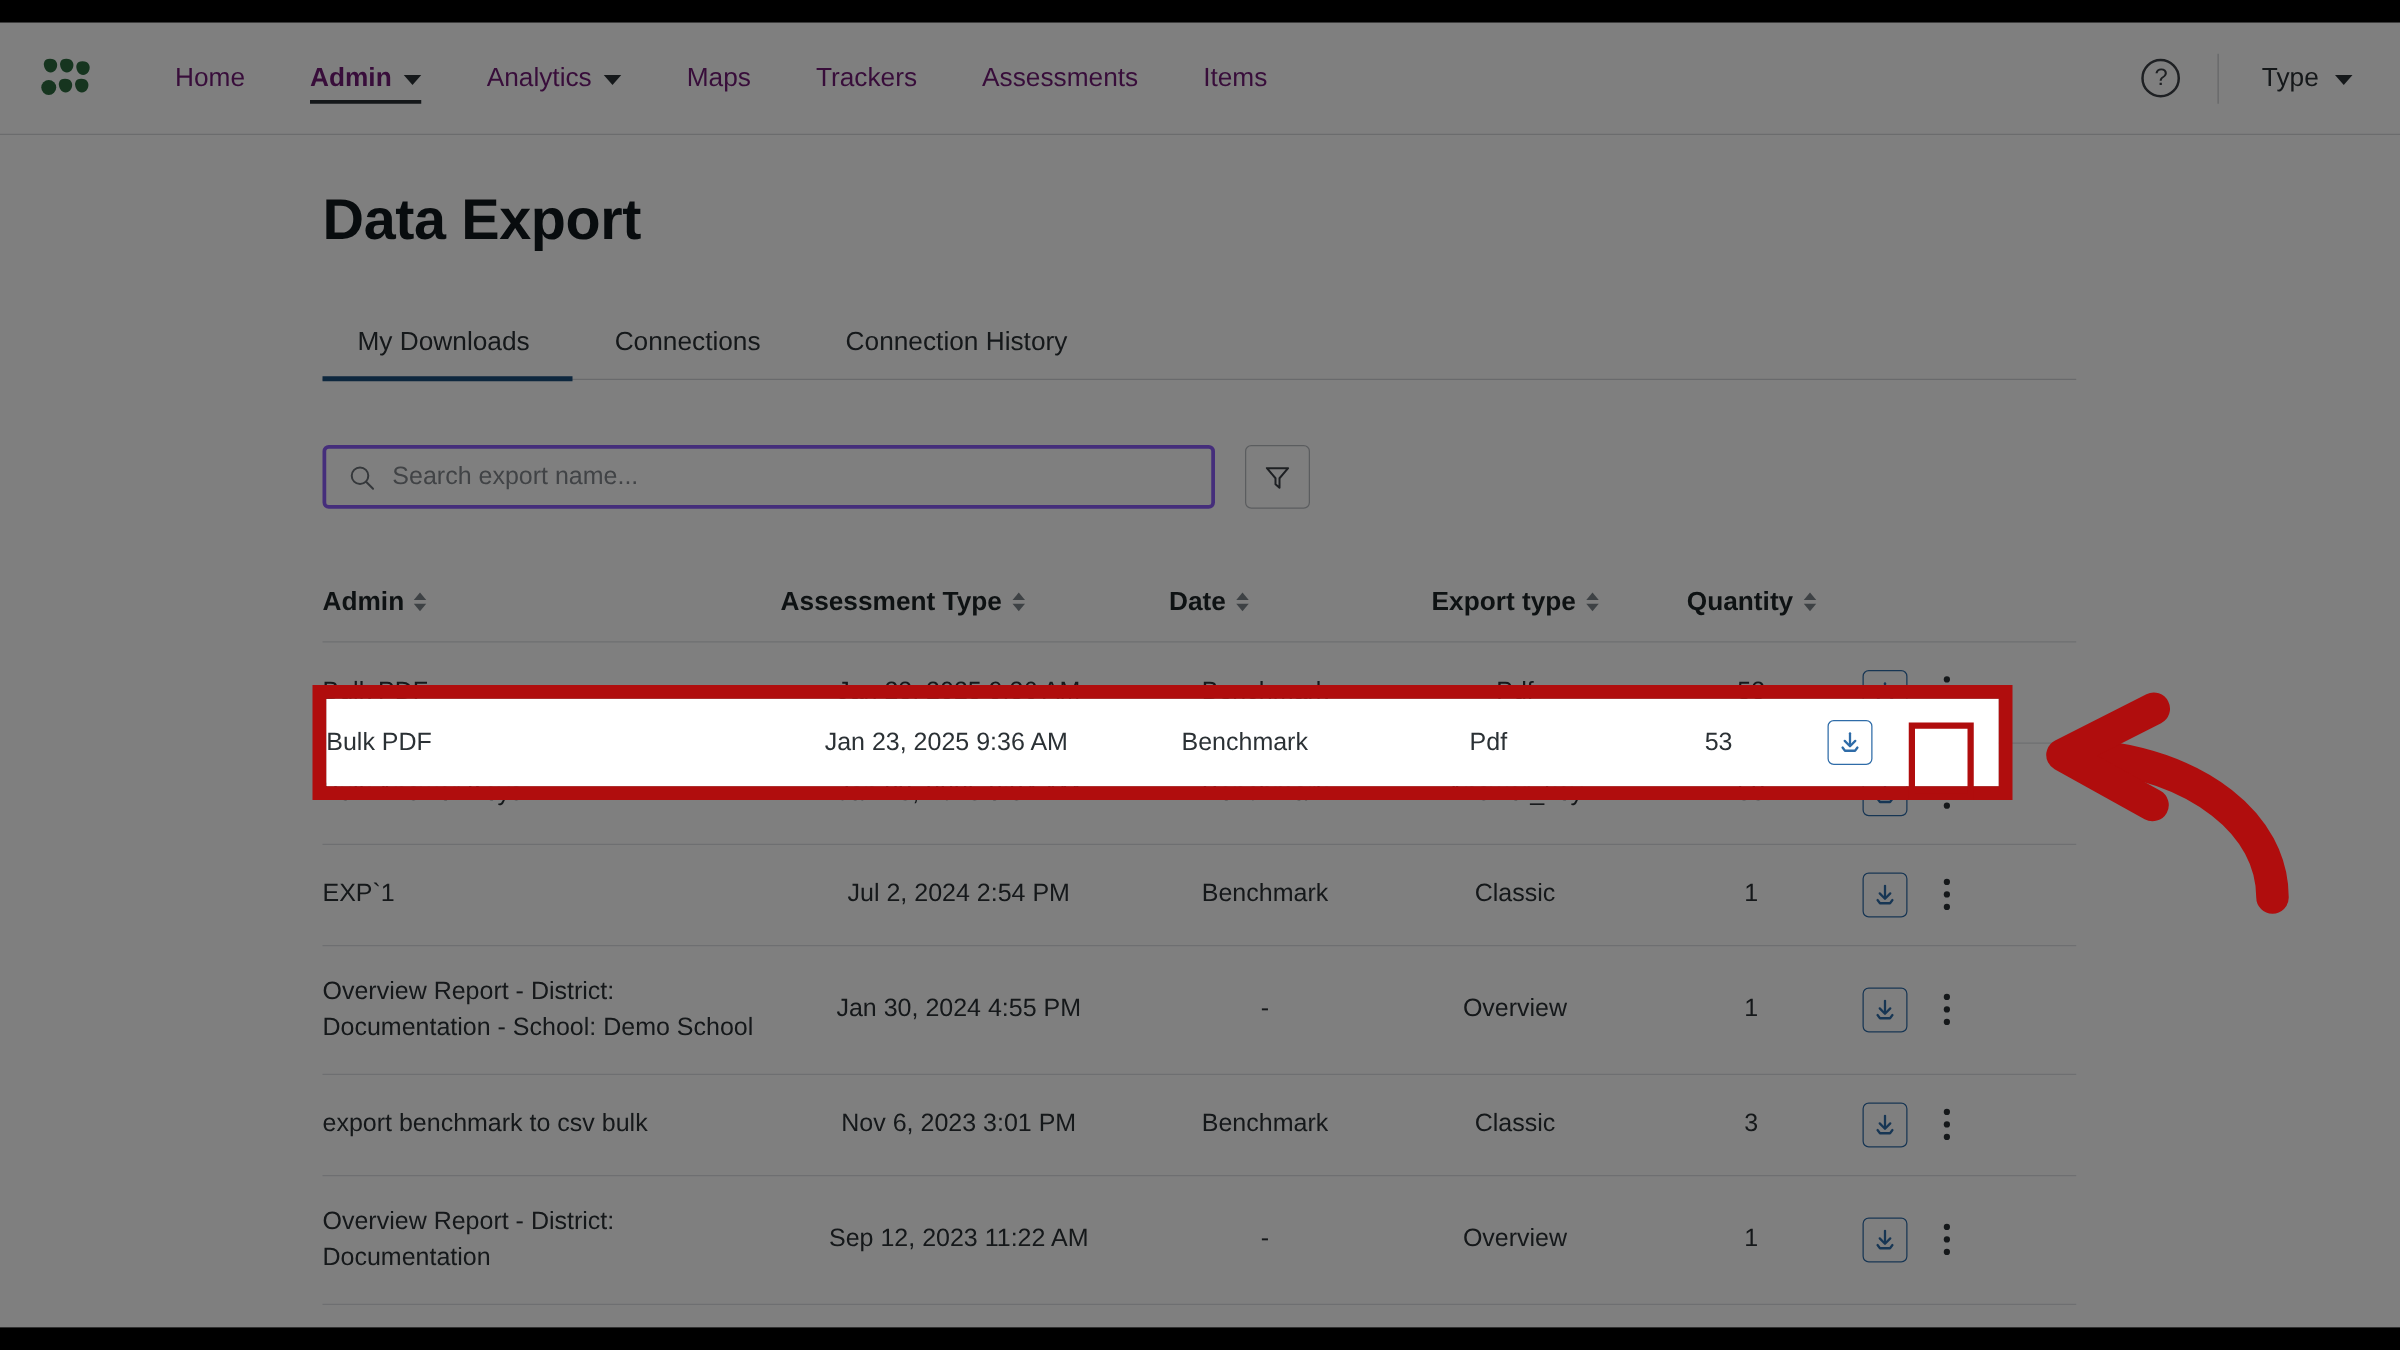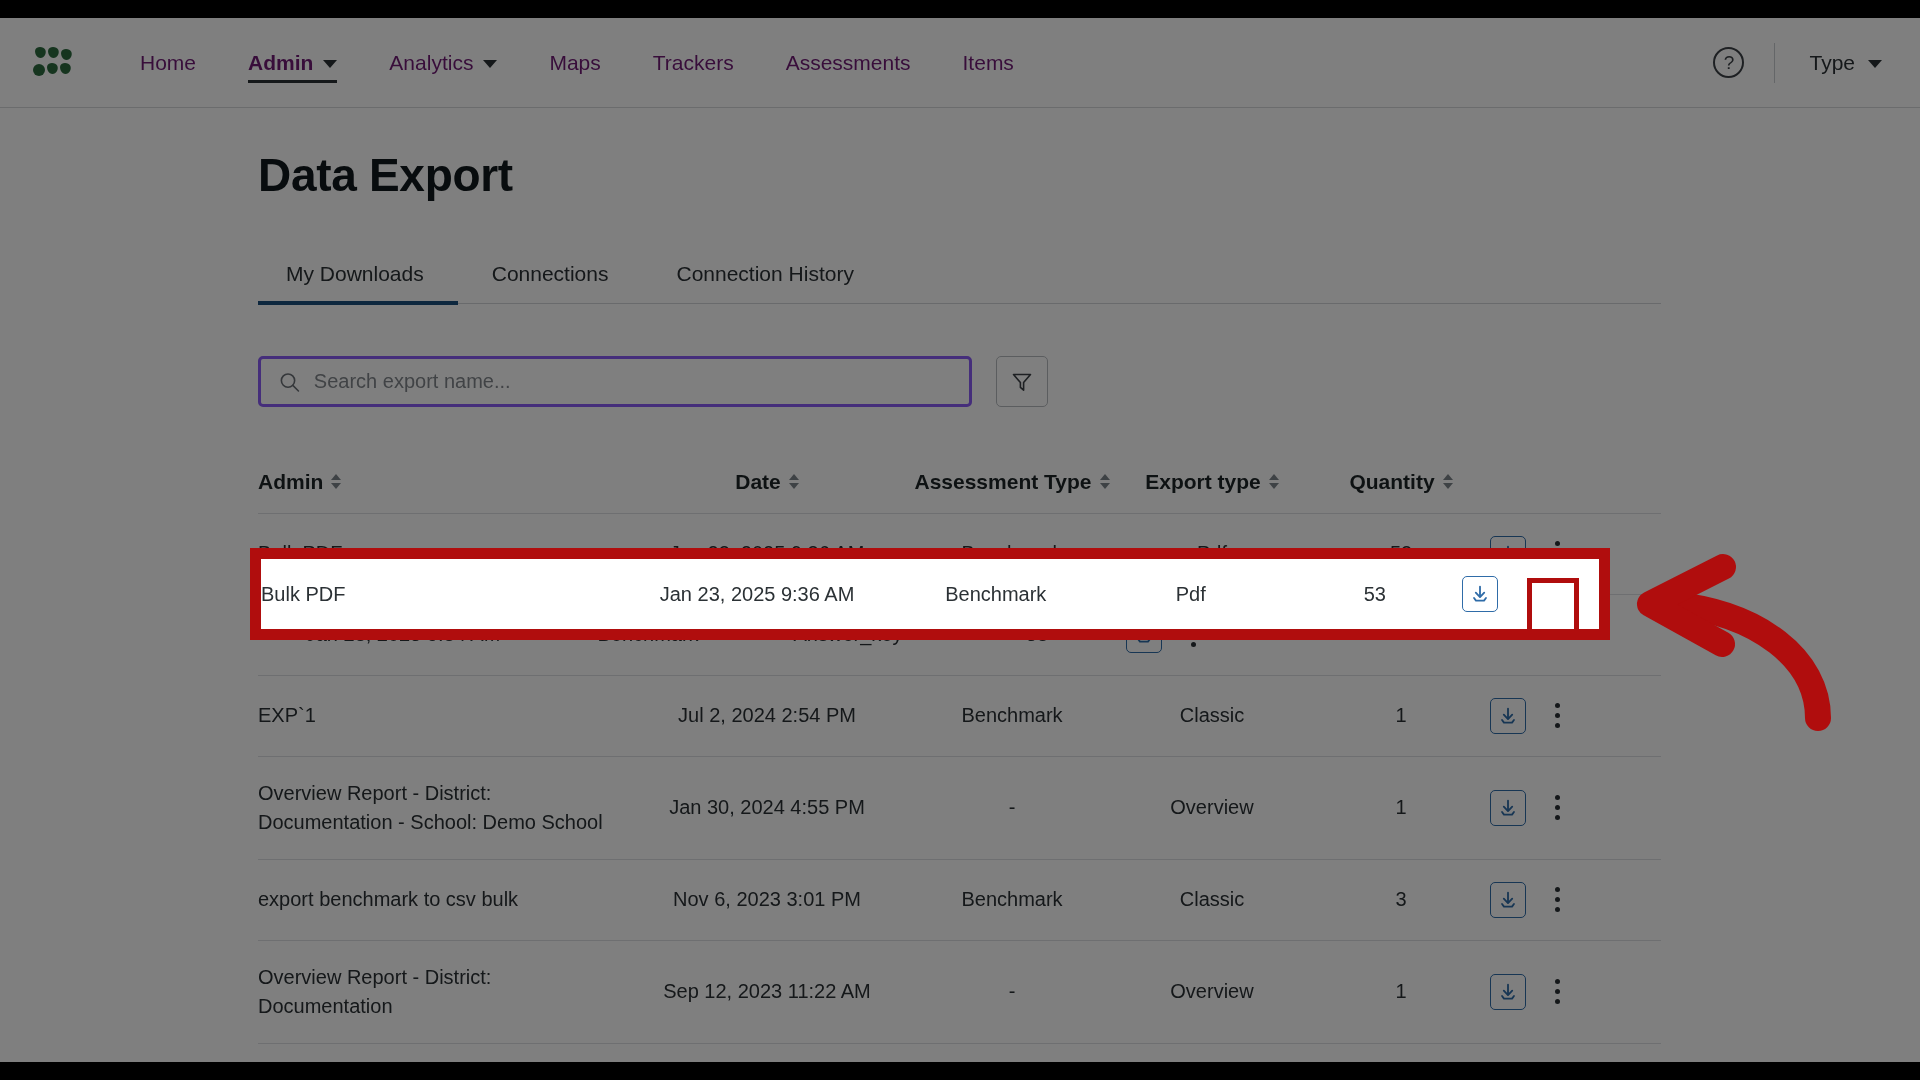--- a/index.html
+++ b/index.html
@@ -313,29 +313,29 @@
 
         <div id="thead">
           <div class="trow">
             <div class="th c-name">
               <span>Admin</span>
               <span class="sorticon">
                   <i class="up"></i>
                   <i class="down"></i>
                 </span>
             </div>
-            <div class="th c-date">
-              <span>Date</span>
+            <div class="th c-atype">
+              <span>Assessment Type</span>
               <span class="sorticon">
                   <i class="up"></i>
                   <i class="down"></i>
                 </span>
             </div>
-            <div class="th c-atype">
-              <span>Assessment Type</span>
+            <div class="th c-date">
+              <span>Date</span>
               <span class="sorticon">
                   <i class="up"></i>
                   <i class="down"></i>
                 </span>
             </div>
             <div class="th c-etype">
               <span>Export type</span>
               <span class="sorticon">
                   <i class="up"></i>
                   <i class="down"></i>
@@ -368,20 +368,21 @@
                   </svg>
                 </div>
                 <div class="kebab">
                   <span></span>
                   <span></span>
                   <span></span>
                 </div>
               </div>
             </div>
             <div class="trow">
+              <div class="td c-name">Bulk Answer Keys</div>
               <div class="td c-date">Jan 23, 2025 9:34 AM</div>
               <div class="td c-atype">Benchmark</div>
               <div class="td c-etype">Answer_key</div>
               <div class="td c-qty">53</div>
               <div class="td c-act">
                 <div class="dlbtn">
                   <svg width="22" height="22" viewBox="0 0 24 24">
                     <line x1="12" y1="4" x2="12" y2="14.2" stroke="#2f6ca8" stroke-width="2" stroke-linecap="round"></line>
                     <path d="M7.4 10.6 L12 15.3 L16.6 10.6" fill="none" stroke="#2f6ca8" stroke-width="2" stroke-linecap="round" stroke-linejoin="round"></path>
                     <path d="M5.5 16.4 L7.6 19.2 L16.4 19.2 L18.5 16.4" fill="none" stroke="#2f6ca8" stroke-width="2" stroke-linecap="round" stroke-linejoin="round"></path>

